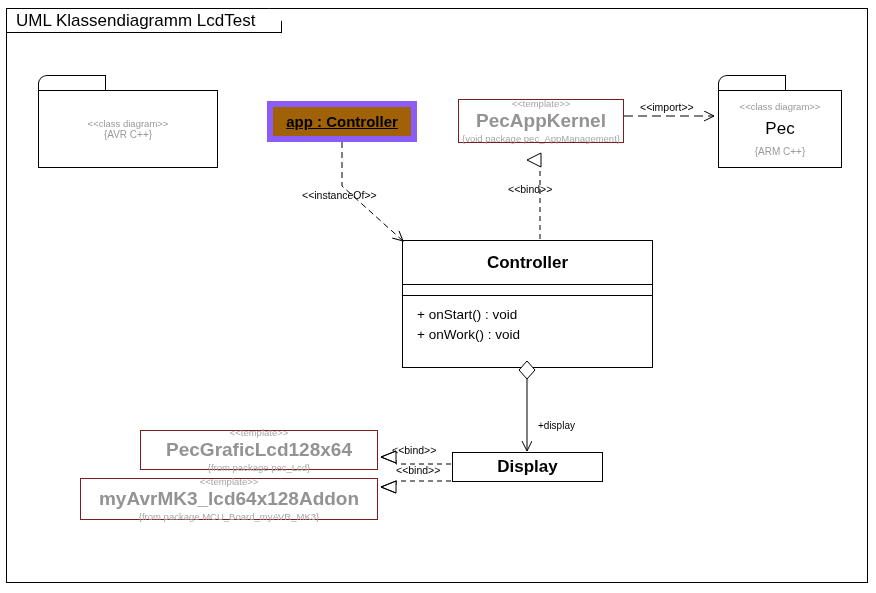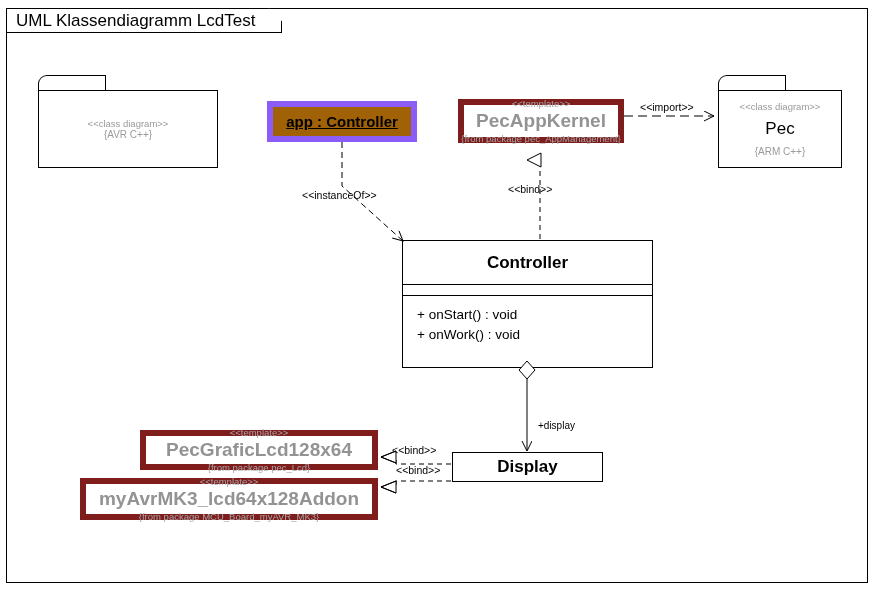--- a/index.html
+++ b/index.html
@@ -105,21 +105,21 @@
   }
   .obj-name {
     font-size: 15px;
     font-weight: bold;
     color: #000;
     text-decoration: underline;
     white-space: nowrap;
   }
   
   .tmplbox {
-    border: 6px solid #7f1d1d;
+    border: 1px solid #7f1d1d;
     background: #ffffff;
     display: flex;
     flex-direction: column;
     align-items: center;
     justify-content: center;
   }
   .tmpl-stereo {
     font-size: 9.5px;
     color: #a6a6a6;
     white-space: nowrap;
@@ -216,21 +216,21 @@
     <div class="pkg-constraint">{ARM C++}</div>
   </div>
 
   <div class="node objbox" style="left:267px; top:101px; width:150px; height:41px;">
     <span class="obj-name">app : Controller</span>
   </div>
 
   <div class="node tmplbox" style="left:458px; top:99px; width:166px; height:44px;">
     <div class="tmpl-stereo">&lt;&lt;template&gt;&gt;</div>
     <div class="tmpl-name">PecAppKernel</div>
-    <div class="tmpl-from">{from package pec_AppManagement}</div>
+    <div class="tmpl-from">{void package pec_AppManagement}</div>
   </div>
 
   <div class="node clsbox" style="left:402px; top:240px; width:251px; height:128px;">
     <div class="cls-name-cmp" style="height:44px;">Controller</div>
     <div class="cls-attr-cmp" style="height:11px;"></div>
     <div class="cls-ops-cmp">
       <div class="op-line">+ onStart() : void</div>
       <div class="op-line">+ onWork() : void</div>
     </div>
   </div>

